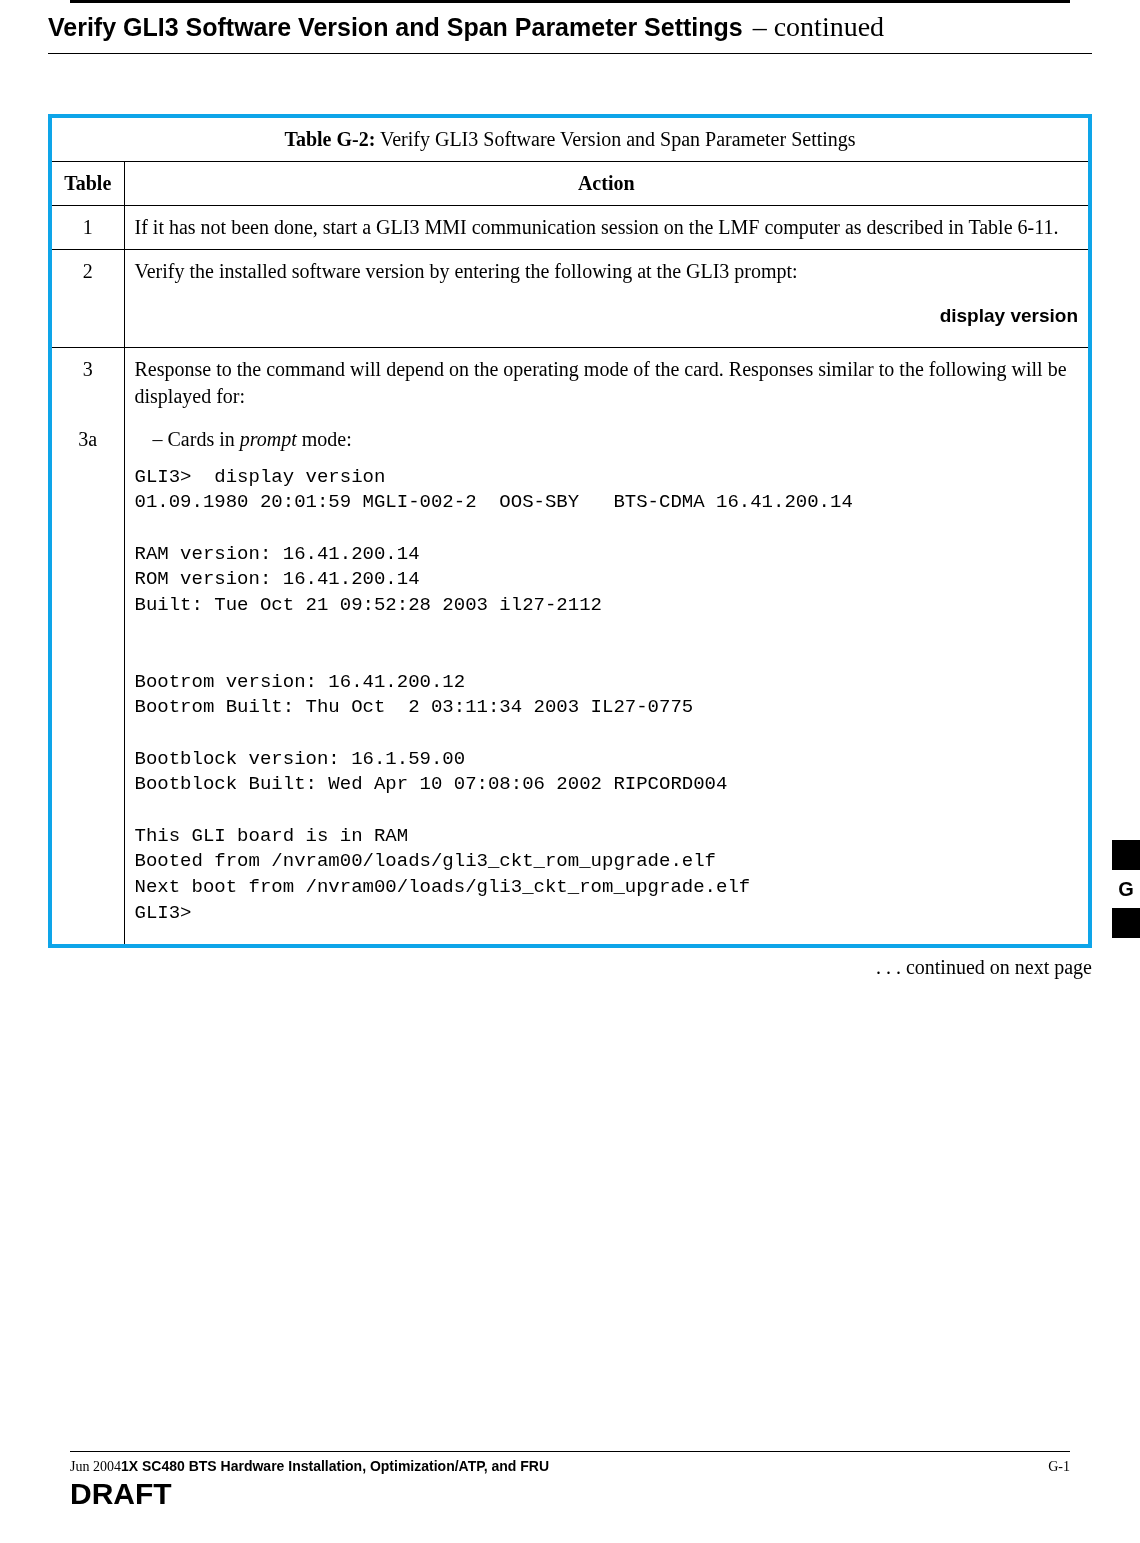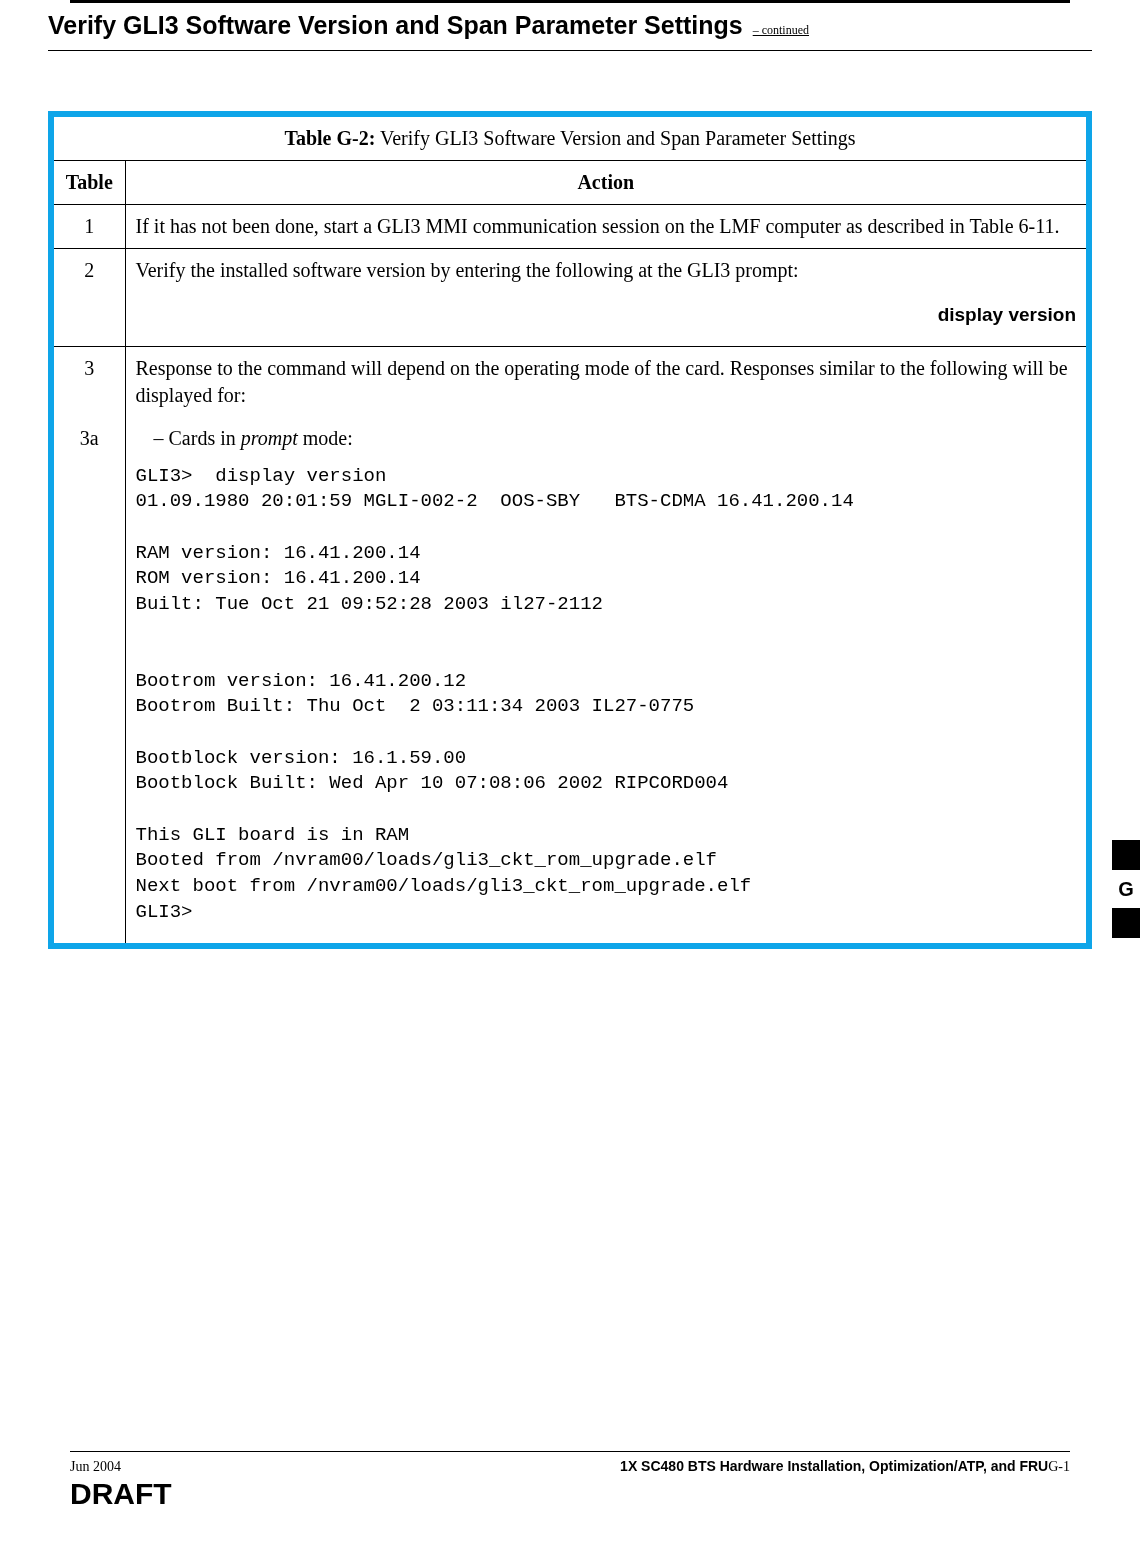--- a/index.html
+++ b/index.html
@@ -23,32 +23,31 @@
       gap: 10px;
       margin: 8px 0 10px 0;
     }
     .page-title {
       font-family: Arial, Helvetica, sans-serif;
       font-weight: bold;
       font-size: 25px;
     }
     .continued {
       font-family: "Times New Roman", Times, serif;
-      font-size: 12px;
+      font-size: 28px;
       font-weight: normal;
-      text-decoration: underline;
     }
     .header-rule-bottom {
       border-top: 1.5px solid #000;
       margin-bottom: 60px;
     }
     table.proc {
       border-collapse: collapse;
       width: 100%;
-      border: 6px solid #0ea5e9;
+      border: 4px solid #0ea5e9;
     }
     table.proc td, table.proc th {
       border: 1px solid #000;
       padding: 8px 10px;
       vertical-align: top;
       font-size: 20px;
       line-height: 1.35;
     }
     .table-title-row td {
       text-align: center;
@@ -128,21 +127,21 @@
     .footer-row {
       display: flex;
       justify-content: space-between;
       align-items: baseline;
       font-size: 14px;
     }
     .footer-date { }
     .footer-title {
       font-family: Arial, Helvetica, sans-serif;
       font-weight: bold;
-      text-align: right;
+      text-align: left;
       flex: 1;
     }
     .footer-page { }
     .footer-draft {
       font-family: Arial, Helvetica, sans-serif;
       font-weight: bold;
       font-size: 30px;
       margin-top: 2px;
     }
   </style>
@@ -204,20 +203,21 @@
 Bootblock Built: Wed Apr 10 07:08:06 2002 RIPCORD004
 
 This GLI board is in RAM
 Booted from /nvram00/loads/gli3_ckt_rom_upgrade.elf
 Next boot from /nvram00/loads/gli3_ckt_rom_upgrade.elf
 GLI3&gt;</div>
       </td>
     </tr>
   </tbody>
     </table>
+  <div class="continued-note">. . . continued on next page</div>
 </div>
 
 <div class="side-tab">
   <div class="blk"></div>
   <div class="lbl">G</div>
   <div class="blk"></div>
 </div>
 
 <div class="footer">
   <div class="footer-rule"></div>

